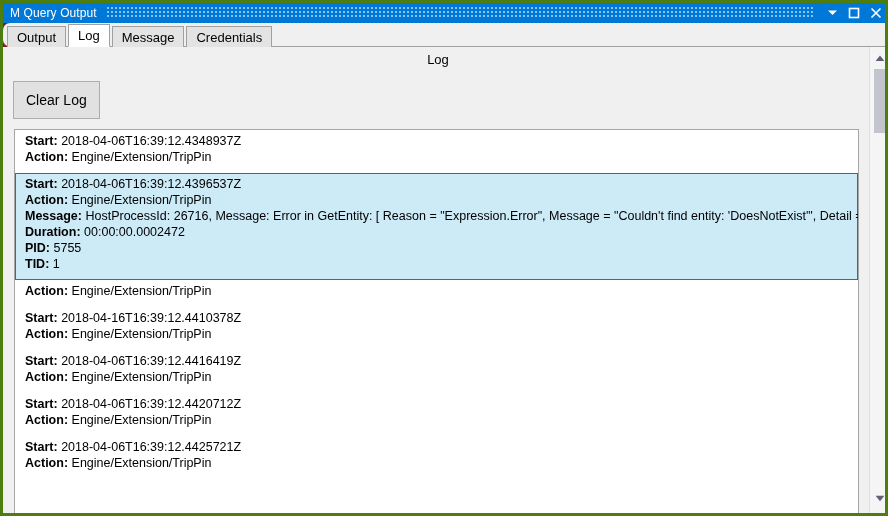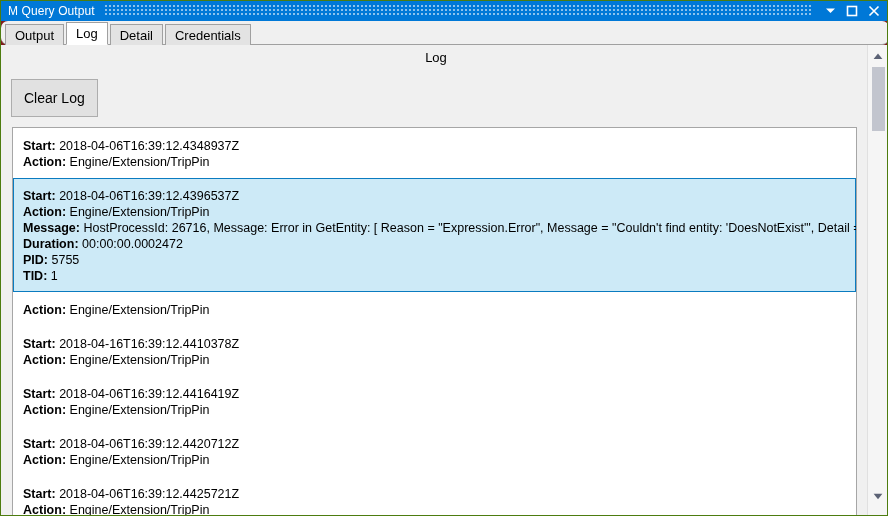--- a/index.html
+++ b/index.html
@@ -10,21 +10,21 @@
   body {
     font-family: "Liberation Sans", sans-serif;
   }
   #app {
     position: relative;
     width: 888px;
     height: 516px;
     overflow: hidden;
     background: #7f1d1d;
     box-sizing: border-box;
-    border: 1px solid #4d7c0f;
+    border: 3px solid #4d7c0f;
   }
 
   
   .titlebar {
     position: absolute;
     left: 0; top: 0;
     width: 888px;
     height: 20px;
     background: #0078d7;
     display: flex;
@@ -144,21 +144,21 @@
     width: 845px;
     height: 390px;
     background: #ffffff;
     border: 1px solid #a6a6a6;
     border-bottom: none;
     box-sizing: border-box;
     overflow: hidden;
     padding: 0;
   }
   .entry {
-    padding: 9px 8px 7px 9px;
+    padding: 2px 8px 7px 9px;
     font-size: 12.5px;
     color: #000000;
     line-height: 16px;
     box-sizing: border-box;
     border: 1px solid transparent;
     white-space: nowrap;
   }
   .entry.selected {
     background: #cdeaf7;
     border: 1px solid #0a7bc0;
@@ -221,21 +221,21 @@
         <svg width="12" height="12" viewBox="0 0 12 12">
             <path d="M1.5 1.5 L10.5 10.5 M10.5 1.5 L1.5 10.5" stroke="#ffffff" stroke-width="1.6" fill="none"></path>
           </svg>
       </div>
     </div>
   </div>
 
   <div class="tabstrip">
     <div class="tab">Output</div>
     <div class="tab active">Log</div>
-    <div class="tab">Detail</div>
+    <div class="tab">Message</div>
     <div class="tab">Credentials</div>
   </div>
 
   <div class="content">
 
     <div class="page-title">Log</div>
 
     <div class="toolbar">
       <button class="btn">Clear Log</button>
     </div>

